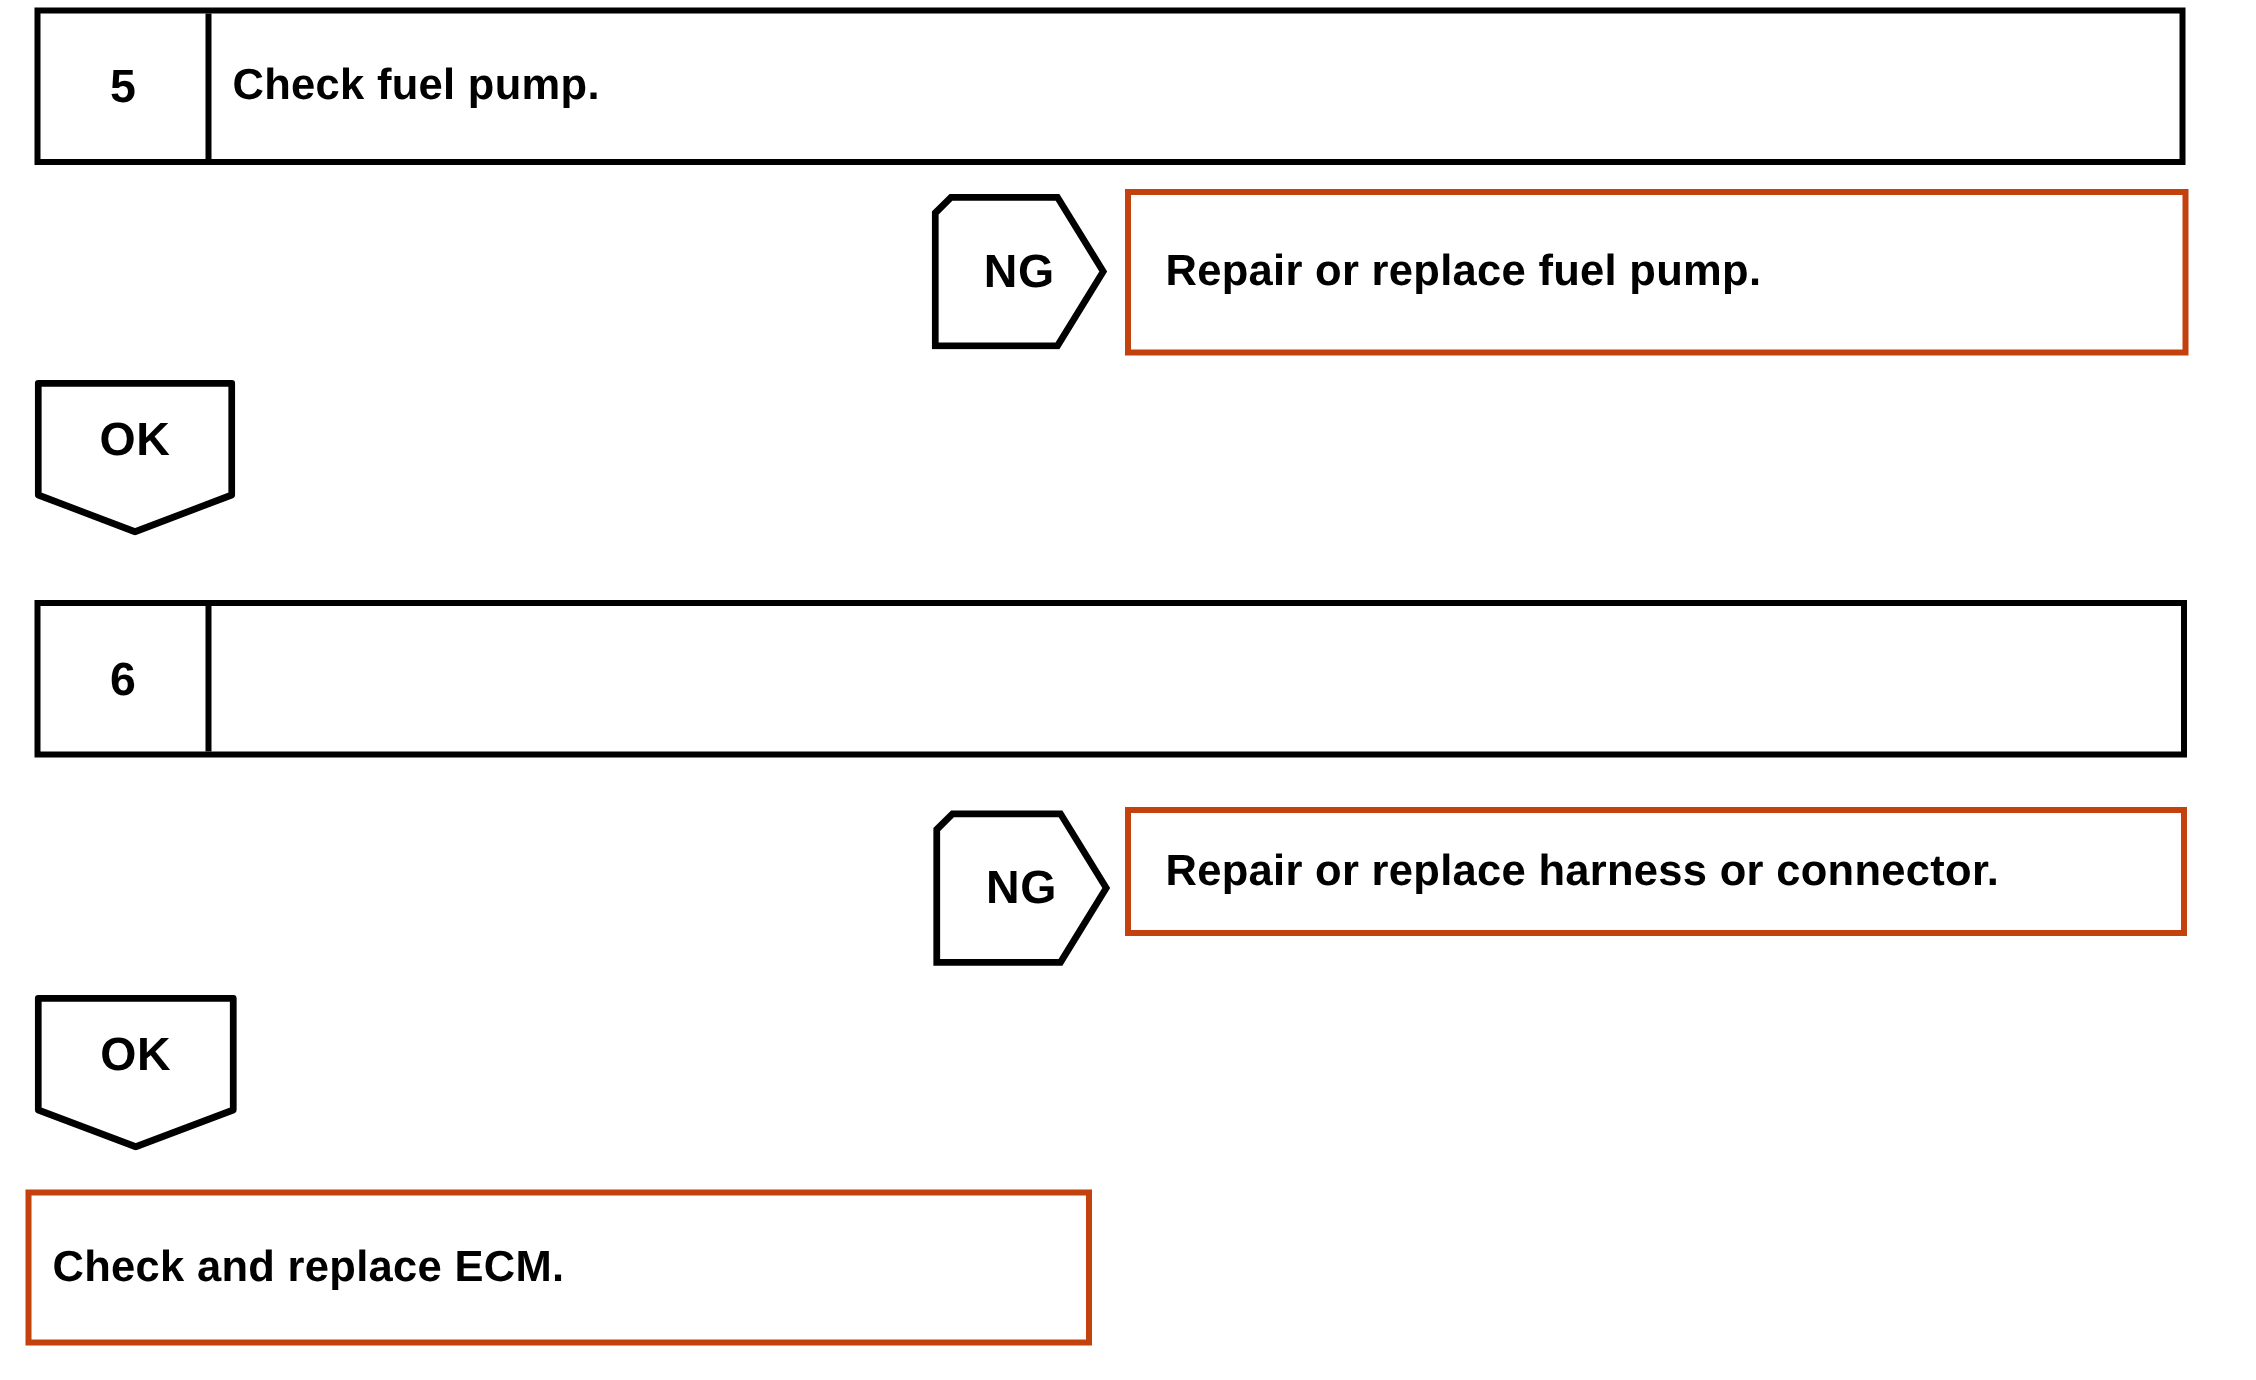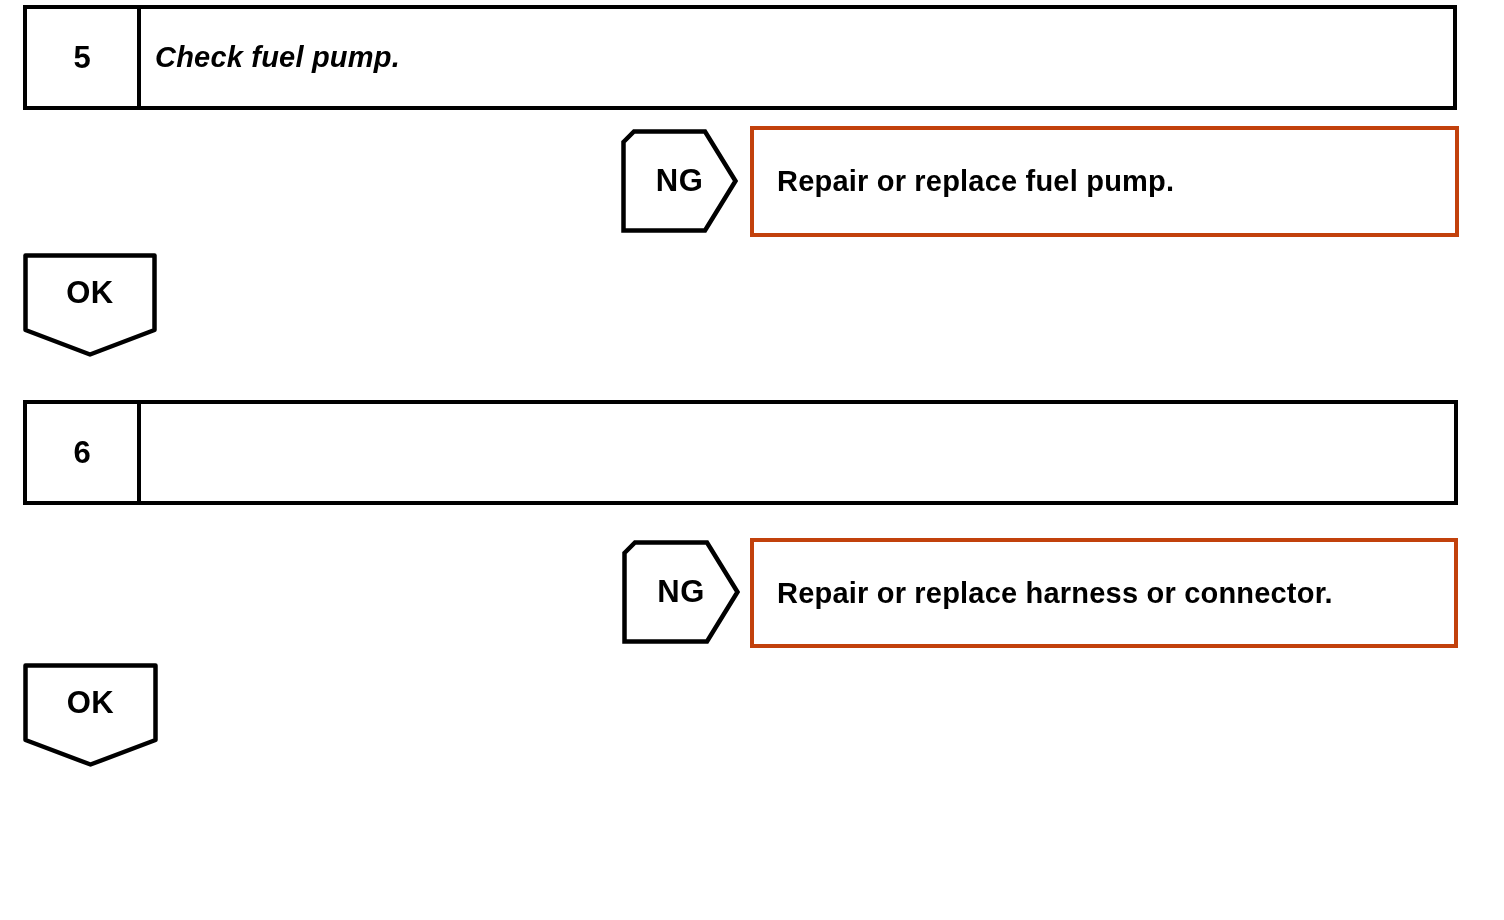--- a/index.html
+++ b/index.html
@@ -34,21 +34,20 @@
   .instr {
     flex: 1;
     display: flex;
     align-items: center;
     padding-left: 14px;
     padding-right: 10px;
     font-weight: bold;
     font-size: 29px;
     line-height: 33px;
     letter-spacing: 0.2px;
-    font-style: italic;
   }
 
   
   .action-box {
     position: absolute;
     border: 4px solid #c2410c;
     background: #fff;
     display: flex;
     align-items: center;
     padding-left: 23px;
@@ -104,23 +103,24 @@
     <div class="num-cell">6</div>
   </div>
 
   <div class="shape" style="left:622px; top:540px; width:118px; height:104px;">
     <svg width="118" height="104" viewBox="0 0 118 104">
       <polygon points="2.5,13 13,2.5 85,2.5 115.5,52 85,101.5 2.5,101.5" fill="#ffffff" stroke="#000000" stroke-width="4.5" stroke-linejoin="miter"></polygon>
     </svg>
     <div class="lbl ng-lbl">NG</div>
   </div>
 
-  <div class="action-box" style="left:750px; top:538px; width:708px; height:110px;">Repair or replace harness or connector.</div>
+  <div class="action-box" style="left:750px; top:538px; width:708px; height:86px;">Repair or replace harness or connector.</div>
 
   <div class="shape" style="left:23px; top:663px; width:135px; height:104px;">
     <svg width="135" height="104" viewBox="0 0 135 104">
       <polygon points="2.5,2.5 132.5,2.5 132.5,77 67.5,101.5 2.5,77" fill="#ffffff" stroke="#000000" stroke-width="4.5" stroke-linejoin="round"></polygon>
     </svg>
     <div class="lbl ok-lbl">OK</div>
   </div>
 
+  <div class="action-box" style="left:17px; top:793px; width:711px; height:104px; padding-left:14px;">Check and replace ECM.</div>
 
 </div>
 
 </body></html>

